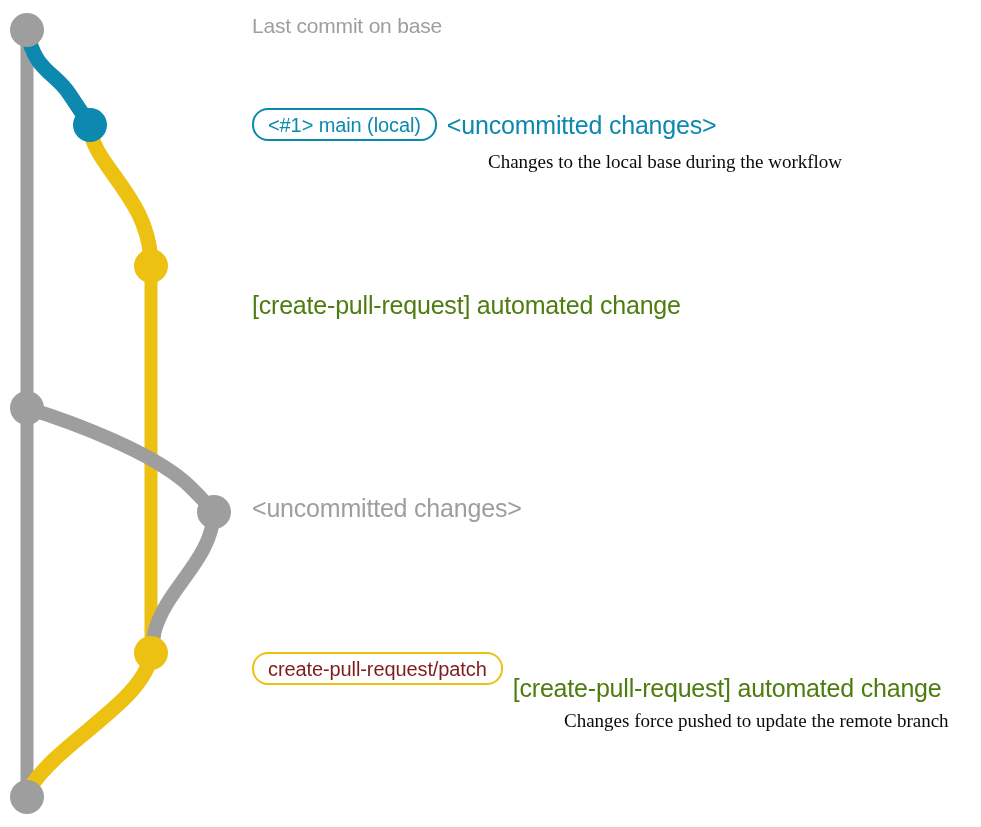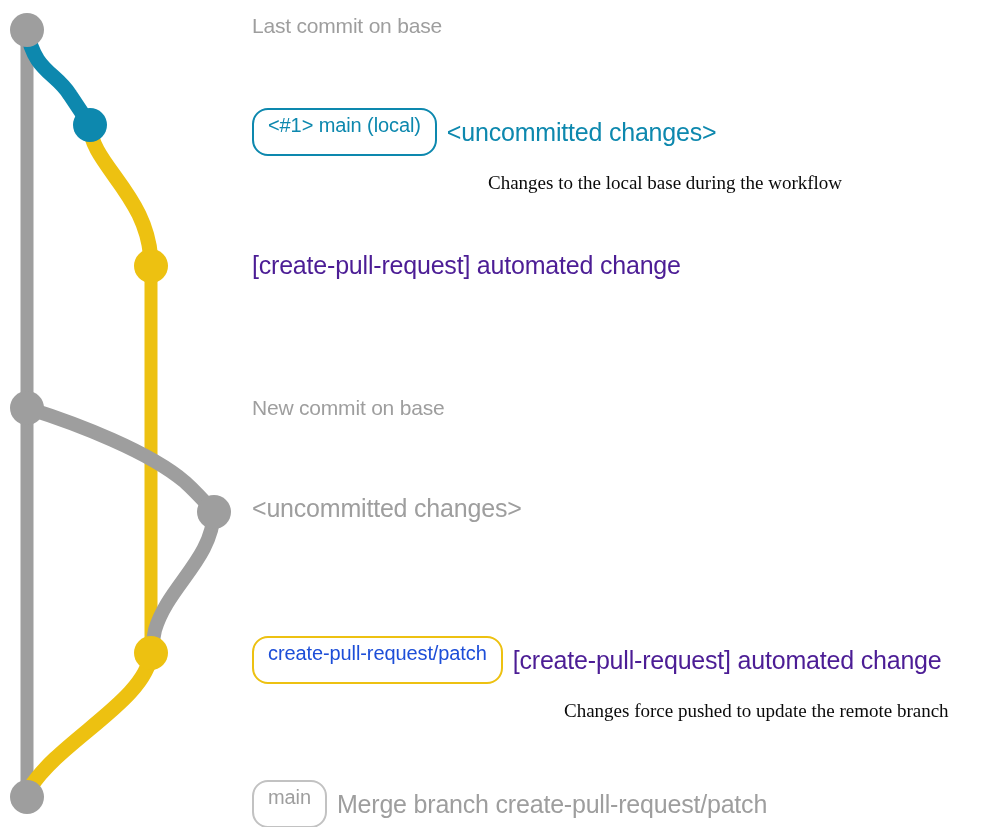--- a/index.html
+++ b/index.html
@@ -47,54 +47,54 @@
     flex-direction: row;
     align-items: center;
     gap: 10px;
     white-space: nowrap;
   }
 
   .pill {
     display: inline-block;
     border-radius: 16px;
     border: 2px solid #bdbdbd;
-    padding: 4px 14px 18px 14px;
+    padding: 4px 14px 3px 14px;
     font-size: 20px;
     line-height: 22px;
     color: #9e9e9e;
     background: #ffffff;
     letter-spacing: -0.1px;
   }
   .pill.teal   { border-color: #0d88ae; color: #0d88ae; }
-  .pill.yellow { border-color: #edc111; color: #1d4ed8; }
+  .pill.yellow { border-color: #edc111; color: #7f1d1d; }
   .pill.gray   { border-color: #c2c2c2; color: #9e9e9e; }
 
   .subject {
     font-size: 25px;
     line-height: 24px;
     letter-spacing: -0.2px;
   }
   .subject.teal   { color: #0d88ae; }
-  .subject.yellow { color: #4c1d95; }
+  .subject.yellow { color: #4d7c0f; margin-top: 40px; }
   .subject.gray   { color: #9e9e9e; }
 
   .heading-only {
     font-size: 21px;
     line-height: 24px;
     color: #9e9e9e;
     letter-spacing: -0.2px;
     white-space: nowrap;
   }
 
   .desc {
     font-family: "Liberation Serif", "DejaVu Serif", serif;
     font-size: 19px;
     line-height: 22px;
     color: #0a0a0a;
-    margin-top: 16px;
+    margin-top: 10px;
     white-space: nowrap;
   }
 </style>
 </head>
 <body>
 
 <svg id="graph-canvas" viewBox="0 0 981 827" width="981" height="827" xmlns="http://www.w3.org/2000/svg">
 
   <path d="M 27 30 L 27 797" stroke="#9e9e9e" stroke-width="13" fill="none" stroke-linecap="round"></path>
 
@@ -130,36 +130,25 @@
         <span class="pill teal">&lt;#1&gt; main (local)</span>
         <span class="subject teal">&lt;uncommitted changes&gt;</span>
       </div>
       <div class="desc" style="margin-left: 236px;">Changes to the local base during the workflow</div>
     </div>
     <div class="row" style="top: 253px;">
       <div class="row-main">
         <span class="subject yellow">[create-pull-request] automated change</span>
       </div>
     </div>
-    <div class="row" style="top: 396px;">
-      <div class="row-main">
-        <div class="heading-only">New commit on base</div>
-      </div>
-    </div>
     <div class="row" style="top: 496px;">
       <div class="row-main">
         <span class="subject gray">&lt;uncommitted changes&gt;</span>
       </div>
     </div>
     <div class="row" style="top: 636px;">
       <div class="row-main">
         <span class="pill yellow">create-pull-request/patch</span>
         <span class="subject yellow">[create-pull-request] automated change</span>
       </div>
       <div class="desc" style="margin-left: 312px;">Changes force pushed to update the remote branch</div>
     </div>
-    <div class="row" style="top: 780px;">
-      <div class="row-main">
-        <span class="pill gray">main</span>
-        <span class="subject gray">Merge branch create-pull-request/patch</span>
-      </div>
-    </div>
   </div>
 
 </body></html>

